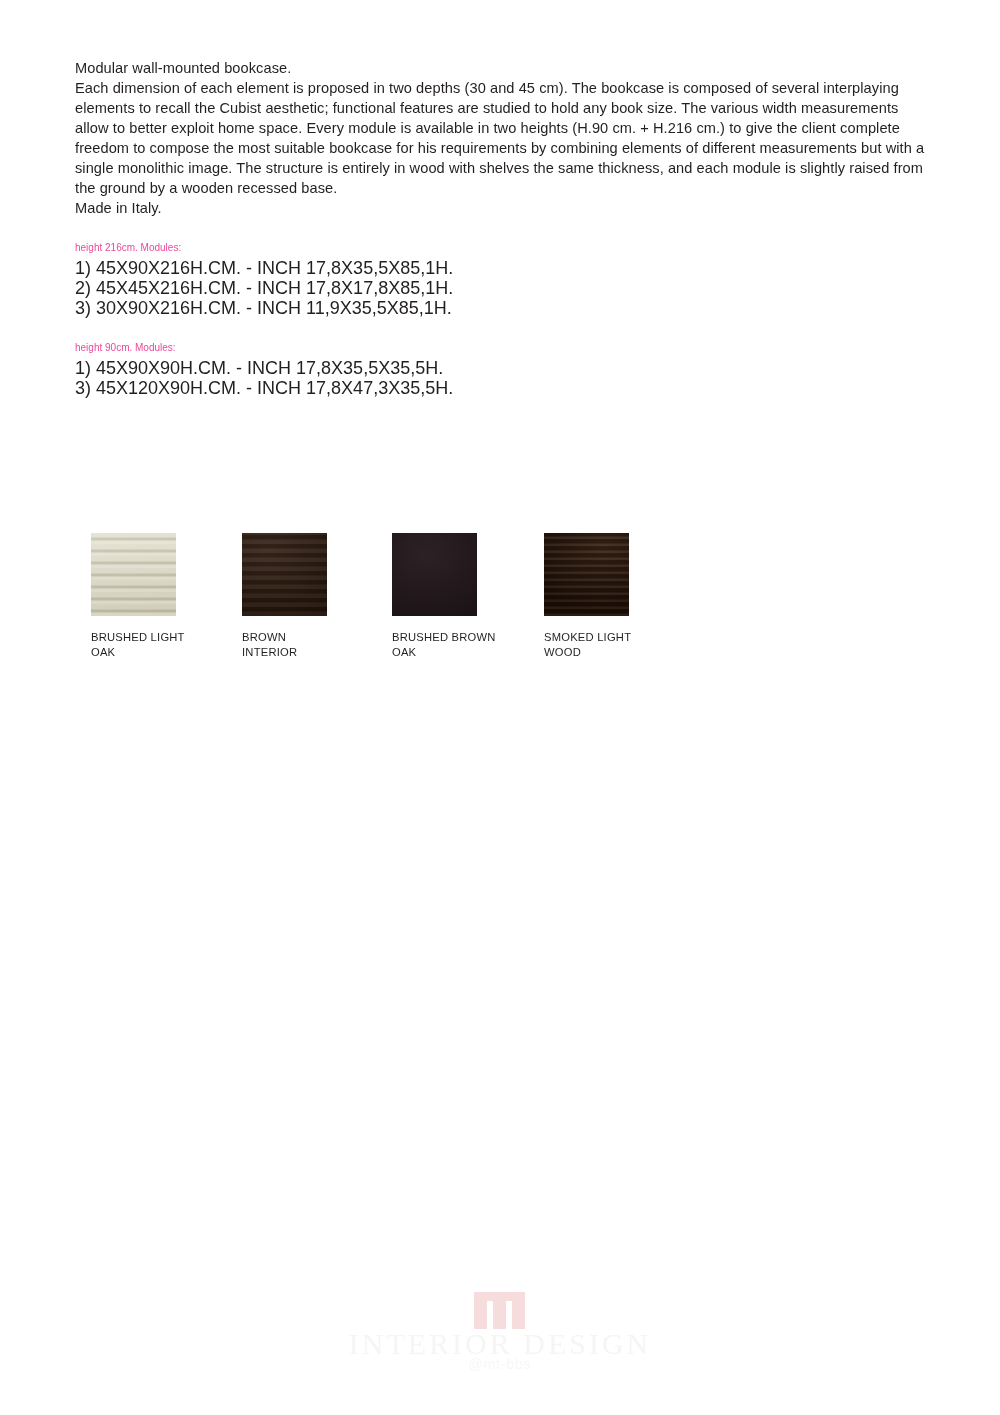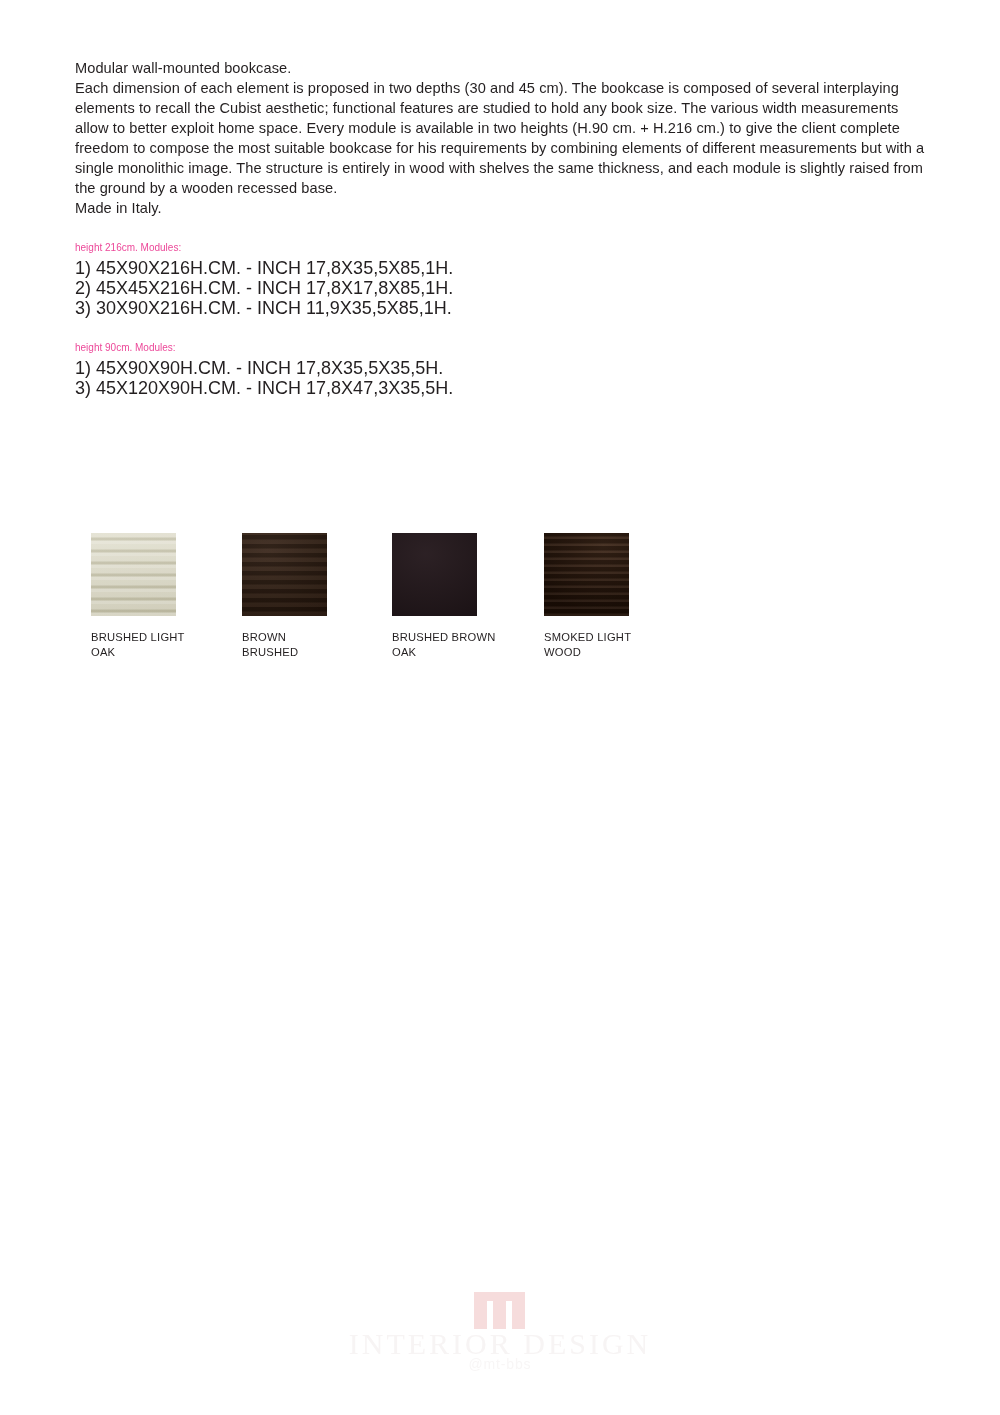--- a/index.html
+++ b/index.html
@@ -195,21 +195,21 @@
         <div>OAK</div>
       </div>
     </div>
 
     <div class="swatch-cell" style="left:151px;">
       <div class="swatch-chip">
         <div class="swatch-grain" id="grain-1" style="background:#2f1b0e;background-image:repeating-linear-gradient(0deg,rgba(255,255,255,0.035) 0px, rgba(255,255,255,0.035) 4px,rgba(0,0,0,0.22) 5px, rgba(0,0,0,0.22) 9px),radial-gradient(120% 90% at 30% 20%, rgba(255,255,255,0.08), rgba(0,0,0,0.25));"></div>
       </div>
       <div class="swatch-label">
         <div>BROWN</div>
-        <div>BRUSHED</div>
+        <div>INTERIOR</div>
       </div>
     </div>
 
     <div class="swatch-cell" style="left:301px;">
       <div class="swatch-chip">
         <div class="swatch-grain" id="grain-2" style="background:#211519;background-image:radial-gradient(130% 110% at 40% 25%, rgba(255,255,255,0.05), rgba(0,0,0,0.30));"></div>
       </div>
       <div class="swatch-label">
         <div>BRUSHED BROWN</div>
         <div>OAK</div>

